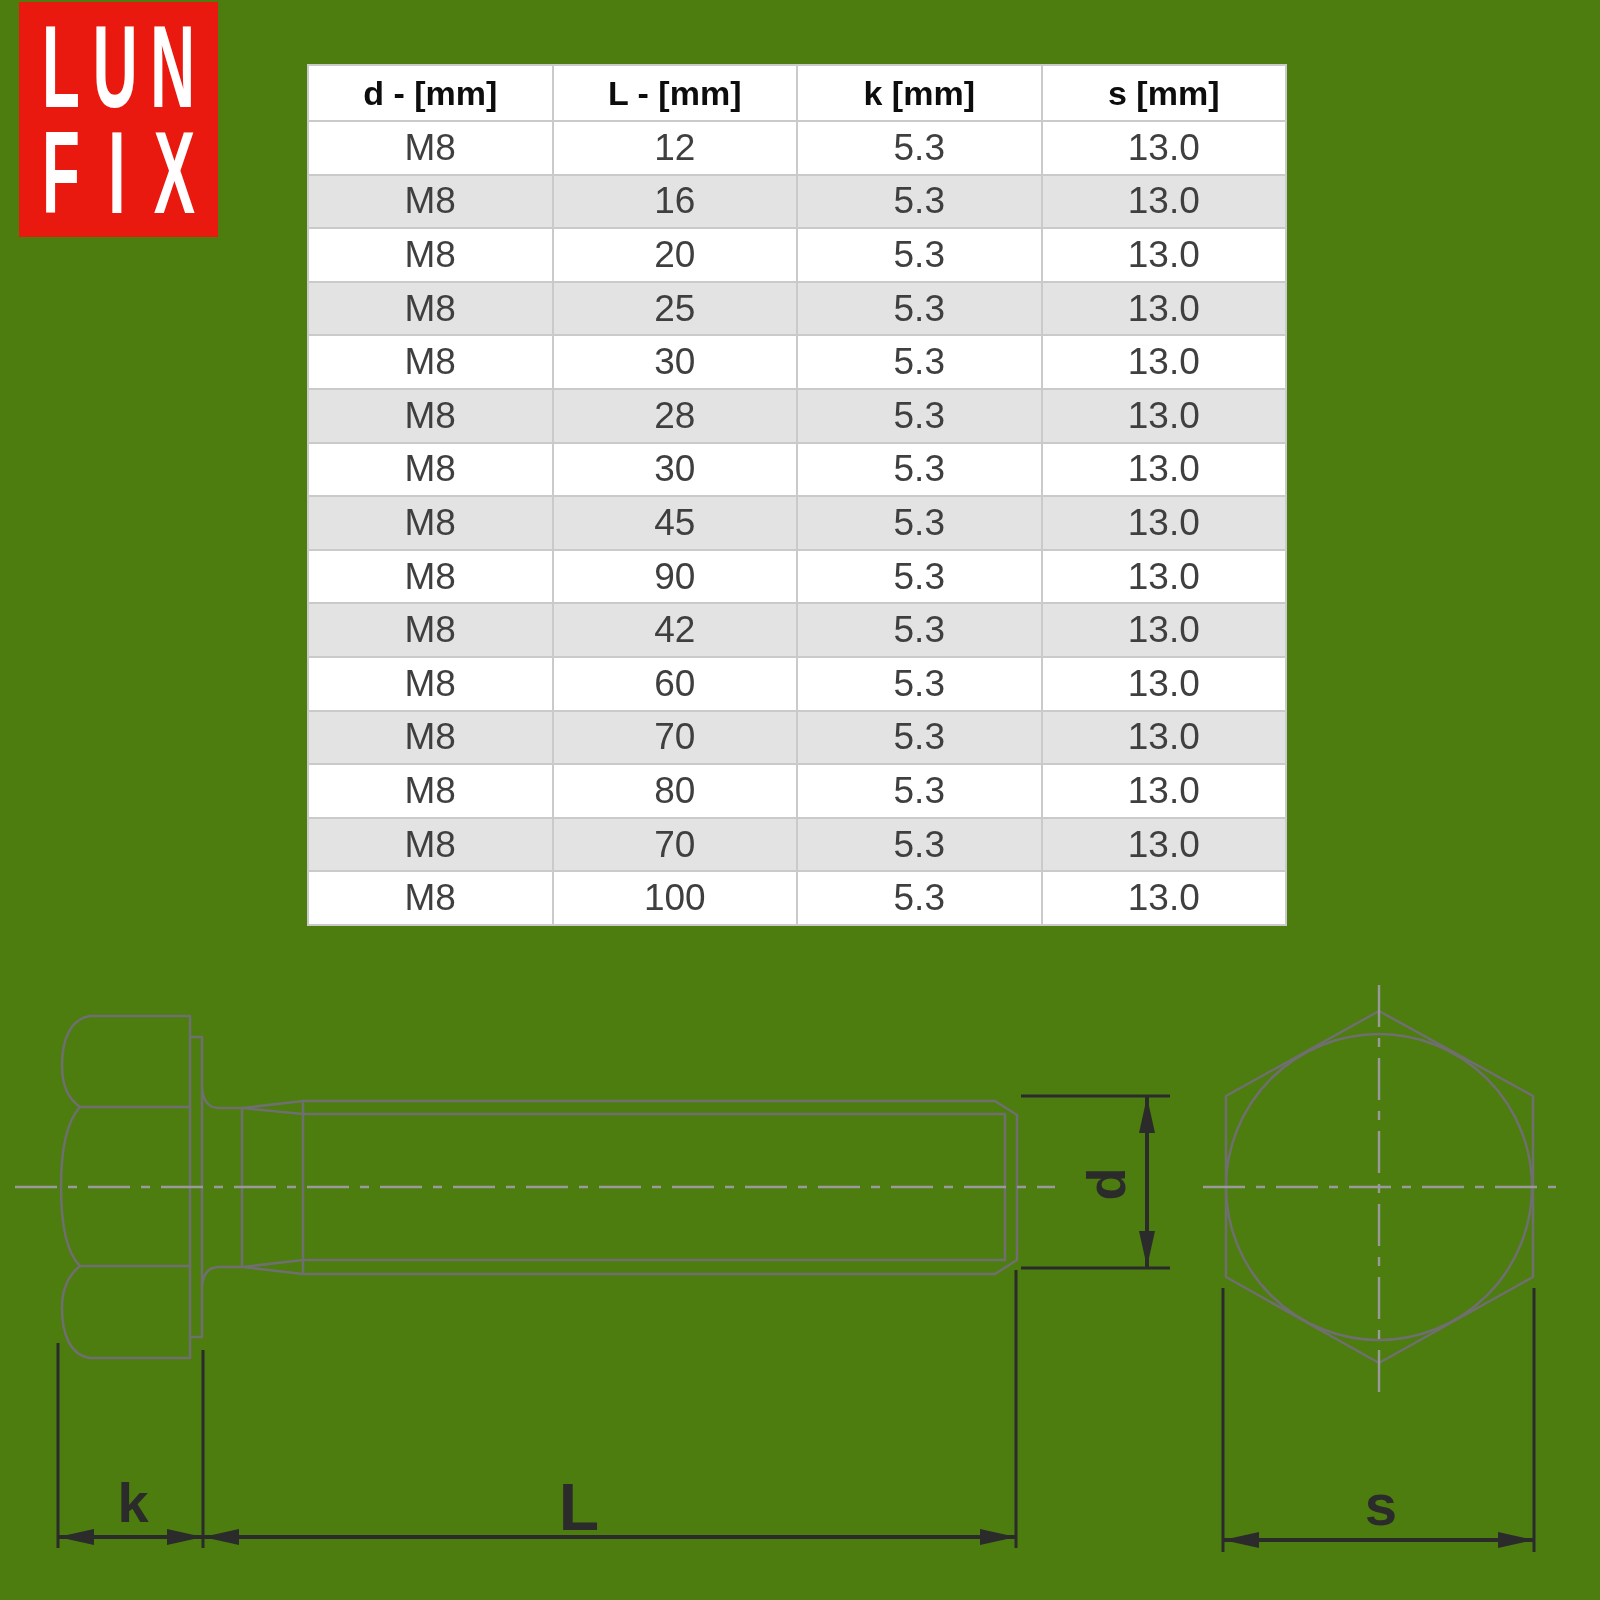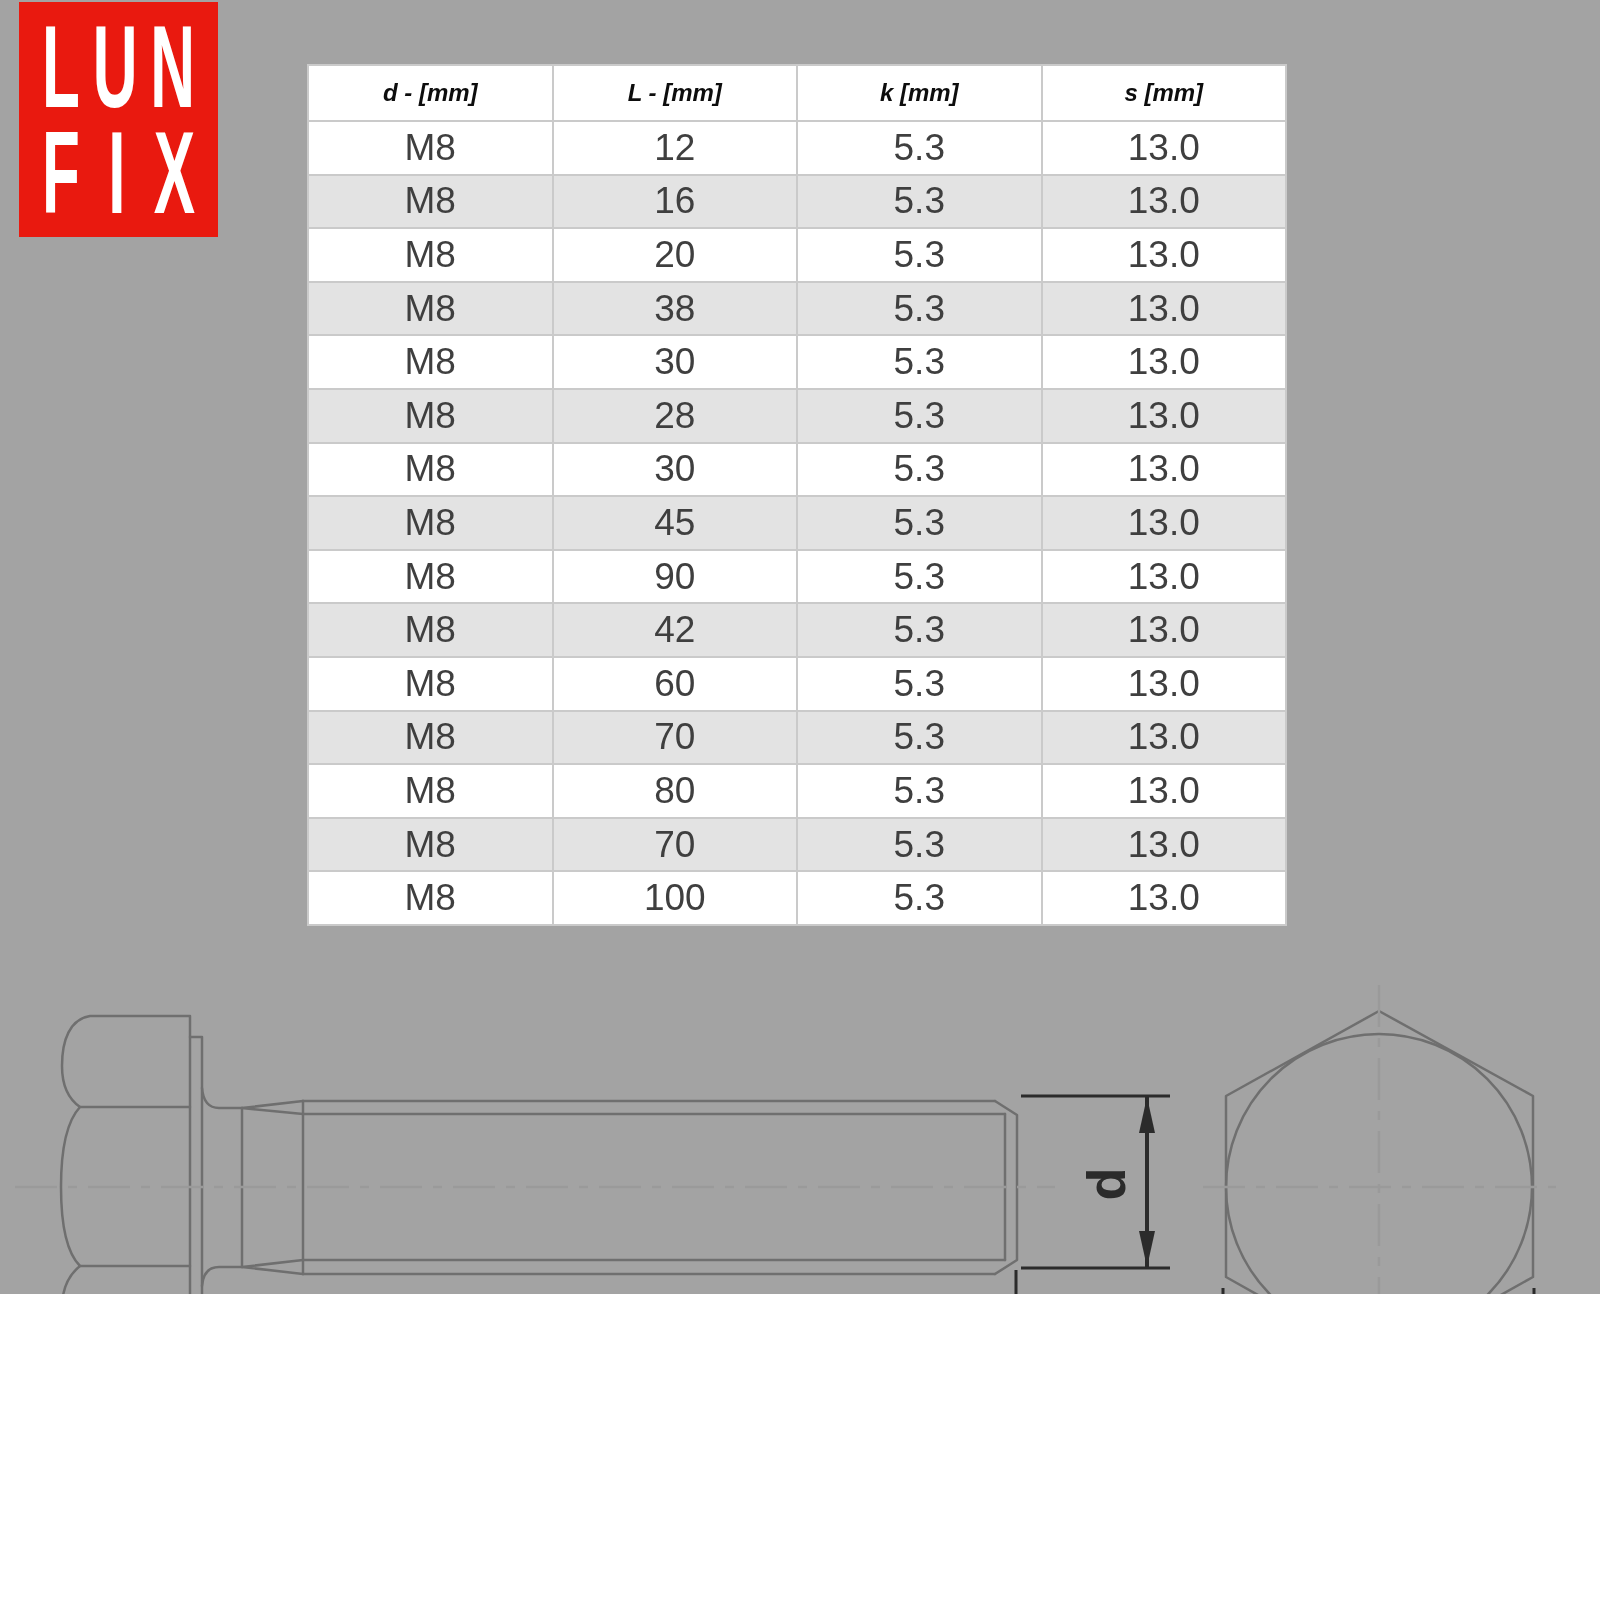--- a/index.html
+++ b/index.html
@@ -1,29 +1,29 @@
 <!DOCTYPE html>
 <html><head>
 <meta charset="utf-8">
 <style>
   html,body{margin:0;padding:0;background:#ffffff;}
-  #page{position:relative;width:1600px;height:1294px;overflow:hidden;background:#a3a3a3;
+  #page{position:relative;width:1600px;height:1600px;overflow:hidden;background:#4d7c0f;
         font-family:"Liberation Sans",sans-serif;}
 
   
   #logo{position:absolute;left:19px;top:2px;width:199px;height:235px;}
 
   
   #spec-table-wrap{position:absolute;left:307px;top:64px;width:980px;}
   table.spec{border-collapse:collapse;table-layout:fixed;width:980px;}
   table.spec th, table.spec td{
     border:2px solid #cacaca;text-align:center;vertical-align:middle;padding:0;}
   table.spec th{
-    height:54px;font-size:24px;font-weight:bold;color:#0d0d0d;background:#ffffff;
-    font-family:"Liberation Sans",sans-serif;font-style:italic;}
+    height:54px;font-size:34px;font-weight:bold;color:#0d0d0d;background:#ffffff;
+    font-family:"Liberation Sans",sans-serif;}
   table.spec td{
     height:51.6px;font-size:37px;font-weight:300;color:#3f3f3f;background:#ffffff;
     font-family:"Liberation Sans",sans-serif;text-align:center;}
   table.spec tr.alt td{background:#e3e3e3;}
 
   
   #drawing{position:absolute;left:0;top:0;width:1600px;height:1600px;}
   .outline{stroke:#6f6f6f;stroke-width:2.5;fill:none;stroke-linejoin:round;stroke-linecap:round;}
   .centerline{stroke:#9a9a9a;stroke-width:2.4;fill:none;stroke-dasharray:42 11 9 11;}
   .extline{stroke:#2b2b2b;stroke-width:3;fill:none;}
@@ -67,21 +67,21 @@
             <td>13.0</td>
           </tr>
           <tr>
             <td>M8</td>
             <td>20</td>
             <td>5.3</td>
             <td>13.0</td>
           </tr>
           <tr class="alt">
             <td>M8</td>
-            <td>38</td>
+            <td>25</td>
             <td>5.3</td>
             <td>13.0</td>
           </tr>
           <tr>
             <td>M8</td>
             <td>30</td>
             <td>5.3</td>
             <td>13.0</td>
           </tr>
           <tr class="alt">

